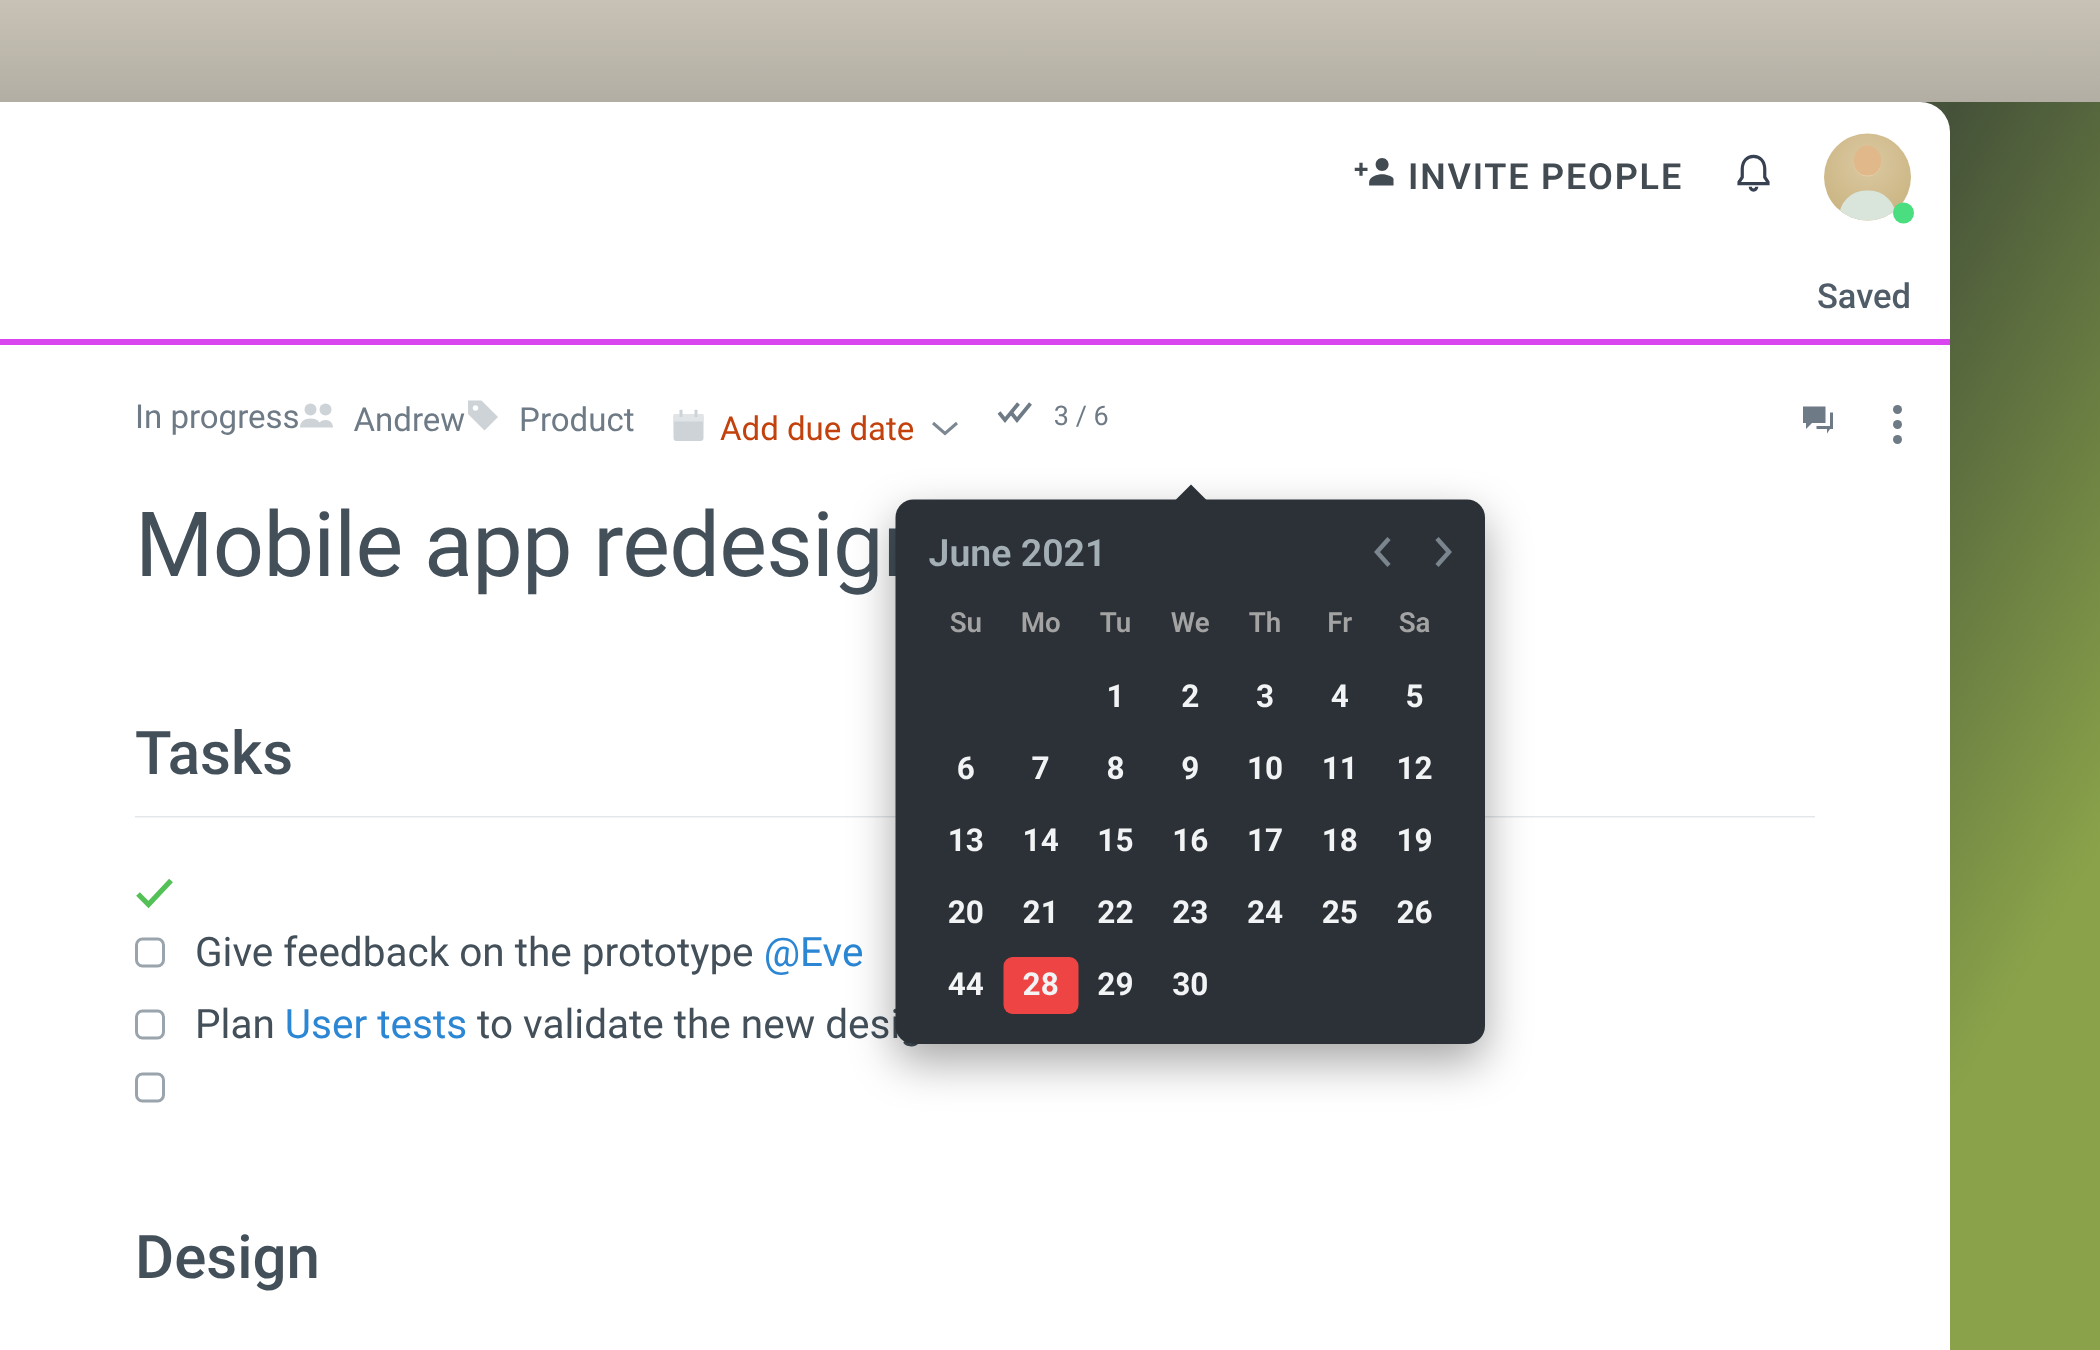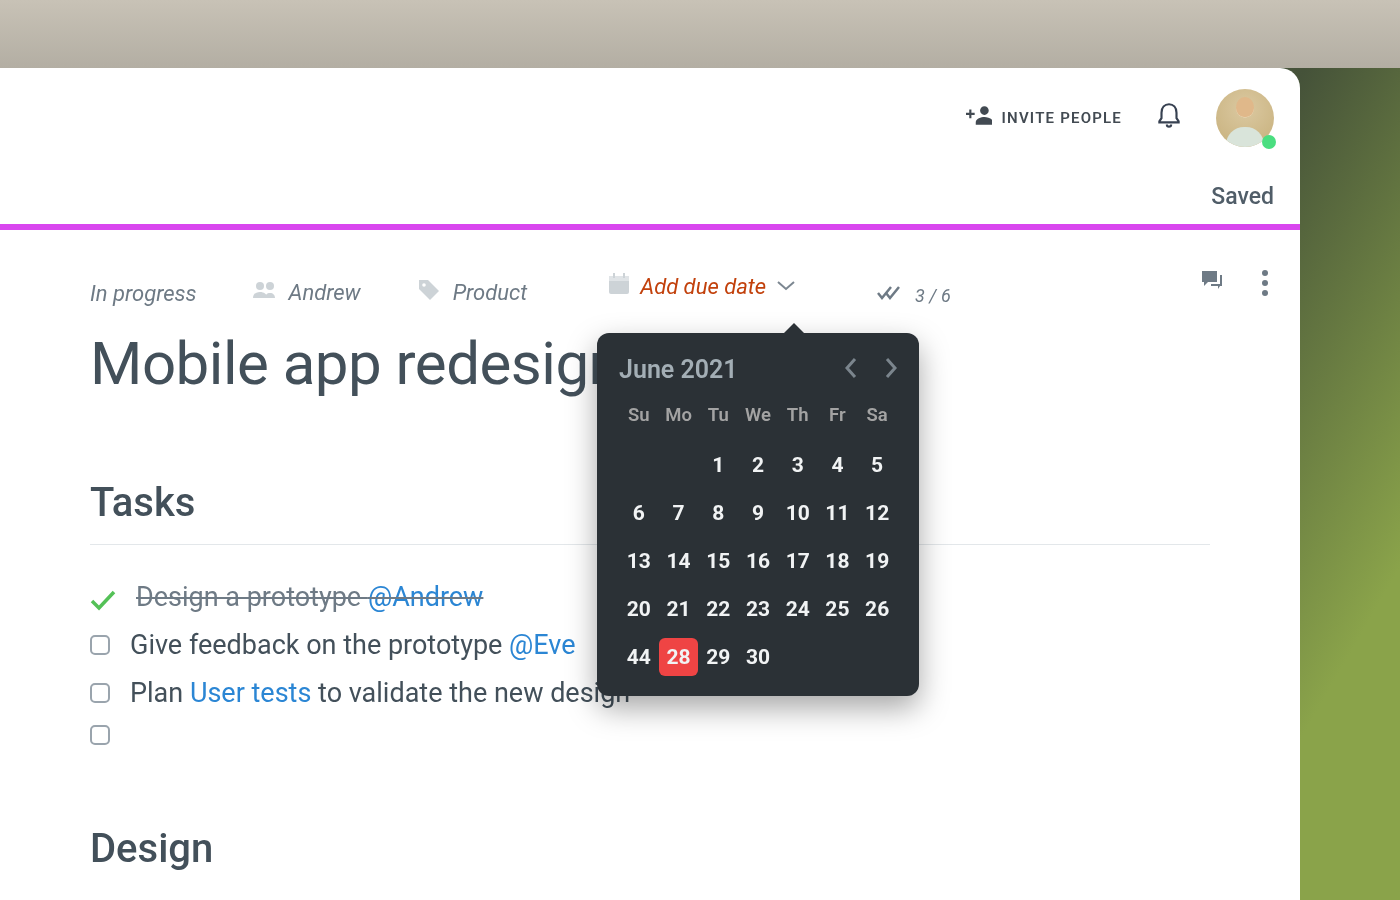--- a/index.html
+++ b/index.html
@@ -27,21 +27,21 @@
       height: 100px;
       display: flex;
       align-items: center;
       justify-content: flex-end;
       gap: 34px;
       padding: 0 26px 0 40px;
     }
     .invite {
       display: flex; align-items: center; gap: 10px;
       color: #424a52; font-weight: 600; letter-spacing: 1.2px;
-      font-size: 15px; cursor: pointer;
+      font-size: 24px; cursor: pointer;
     }
     .invite svg { width: 26px; height: 22px; fill: #424a52; }
     .bell-btn { cursor: pointer; display:flex; align-items:center; }
     .bell-btn svg { width: 26px; height: 30px; fill: none; stroke: #374151; stroke-width: 2; }
     .avatar-wrap { position: relative; width: 58px; height: 58px; }
     .avatar {
       width: 58px; height: 58px; border-radius: 50%;
       background: radial-gradient(circle at 50% 34%, #e9d5b3 0%, #e9d5b3 18%, #d7c49a 19%, #c6af7a 100%);
       cursor: pointer;
       overflow:hidden;
@@ -67,34 +67,32 @@
       position: absolute; right: -2px; bottom: -2px;
       width: 14px; height: 14px; border-radius: 50%;
       background: #4ade80;
     }
 
     
     .saved-row {
       height: 62px;
       display:flex; align-items:center; justify-content:flex-end;
       padding: 0 26px;
-      border-bottom: 6px solid #d946ef;
+      border-bottom: 4px solid #d946ef;
     }
     .saved-text { font-size: 23px; color: #505d68; font-weight:500;}
 
     
     .content {
       padding: 36px 90px 0 90px;
       position: relative;
     }
     .meta-row {
-      display: flex; align-items: flex-end;
-      gap: 56px;
+      display: flex; align-items: flex-start;
       margin-bottom: 22px;
-      font-style: italic;
     }
     .meta-item {
       display: flex; align-items: center; gap: 12px;
       color: #6e7a85; font-size: 22px;
     }
     .meta-item.first { gap:0; }
     .meta-item svg { width: 24px; height: 22px; fill:#cdd3d7;}
     .due-btn {
       display:flex; align-items:center; gap:10px;
       background: #fff;
@@ -138,21 +136,21 @@
     .doc-actions { position:absolute; top: 36px; right: 28px; display:flex; gap:34px; align-items:center;}
     .doc-actions svg{ width:24px; height:22px; fill:#6e7a85; cursor:pointer;}
     .kebab{ display:flex; flex-direction:column; gap:4px; cursor:pointer; padding:4px;}
     .kebab span{ width:6px; height:6px; border-radius:50%; background:#6e7a85;}
 
     
     .cal-popover {
       position: absolute;
       top: 333px;
       left: 597px;
-      width: 322px;
+      width: 393px;
       background: #2b3136;
       border-radius: 12px;
       padding: 22px 22px 20px 22px;
       color: #e9edef;
       box-shadow: 0 12px 30px rgba(0,0,0,0.35);
     }
     .cal-arrow {
       position:absolute; top:-10px; left:186px;
       width:0;height:0;
       border-left:11px solid transparent;
@@ -272,21 +270,20 @@
 
     <h1 class="page-title">Mobile app redesign</h1>
 
     <h2 class="section-title underlined">Tasks</h2>
 
     <div class="task-list" id="task-list">
         <div class="task-item">
           <span class="check-done"><svg viewBox="0 0 26 22">
               <polyline points="2,12 9,19 24,3"></polyline>
             </svg></span>
-          <span class="task-text done"><span>Design a prototype </span><span class="mention">@Andrew</span></span>
         </div>
         <div class="task-item">
           <span class="checkbox"></span>
           <span class="task-text"><span>Give feedback on the prototype </span><span class="mention">@Eve</span></span>
         </div>
         <div class="task-item">
           <span class="checkbox"></span>
           <span class="task-text"><span>Plan </span><span class="link">User tests</span><span> to validate the new design</span></span>
         </div>
         <div class="task-item">

